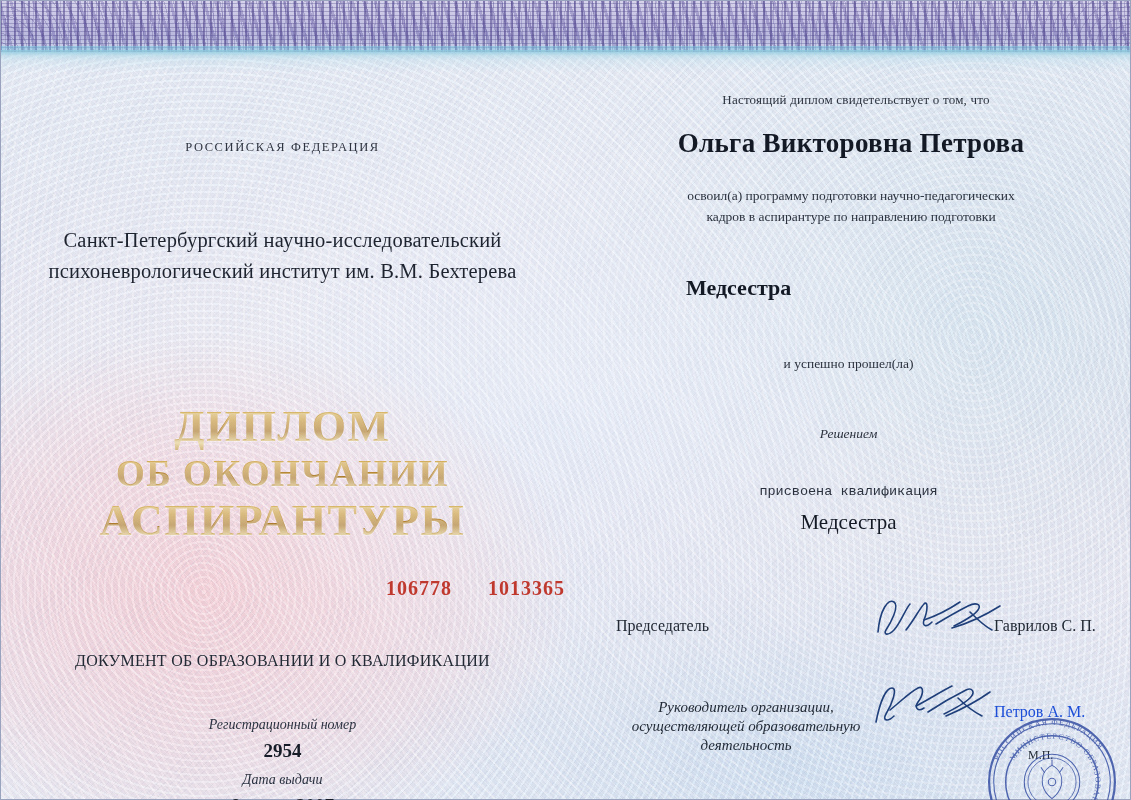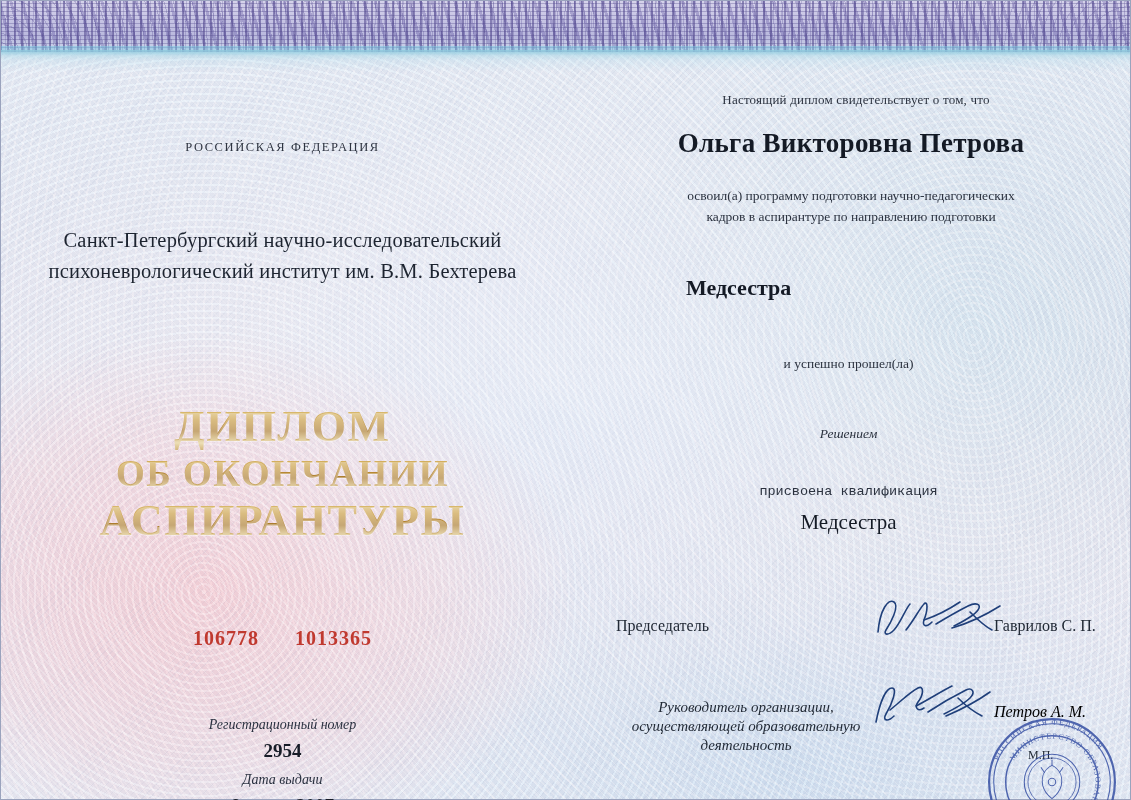--- a/index.html
+++ b/index.html
@@ -138,25 +138,26 @@
     color: transparent;
     text-shadow: 0 1px 0 rgba(255,255,255,0.35);
     font-family: "Liberation Serif", serif;
   }
   .gold-title .l1 { font-size: 44px; }
   .gold-title .l2 { font-size: 37px; }
   .gold-title .l3 { font-size: 44px; }
 
   .serial {
     position: absolute;
-    top: 567px; left: 0; width: 565px;
+    top: 517px; left: 0; width: 565px;
     font-size: 20px;
     font-weight: bold;
     color: #c0392f;
     letter-spacing: 1px;
+    text-align: right;
   }
   .serial span.gap { display: inline-block; width: 24px; }
 
   .doc-sub {
     position: absolute;
     top: 592px; left: 0; width: 565px;
     font-size: 16px;
     letter-spacing: 0.3px;
     color: #222a36;
   }
@@ -265,22 +266,21 @@
     text-align: center;
     font-size: 15px;
     font-style: italic;
     line-height: 19px;
     color: #222a36;
   }
   .sig-row-2-name {
     position: absolute;
     top: 643px; left: 428px;
     font-size: 16px;
-    color: #000000;
-    font-style: italic;
+    color: #1d4ed8;
   }
   .mp-label {
     position: absolute;
     top: 688px; left: 462px;
     font-size: 12px;
     color: #222a36;
   }
 
   
   .sig1 {
@@ -340,20 +340,21 @@
       <div class="l2">ОБ ОКОНЧАНИИ</div>
       <div class="l3">АСПИРАНТУРЫ</div>
     </div>
 
     <div class="serial">
       <span>106778</span>
       <span class="gap"></span>
       <span>1013365</span>
     </div>
 
+    <div class="doc-sub nowrap">ДОКУМЕНТ ОБ ОБРАЗОВАНИИ И О КВАЛИФИКАЦИИ</div>
 
     <div class="reg-label">Регистрационный номер</div>
     <div class="reg-value">2954</div>
 
     <div class="date-label">Дата выдачи</div>
     <div class="date-value">8 июля 2007</div>
   </div>
 
   <div class="right-col">
 

